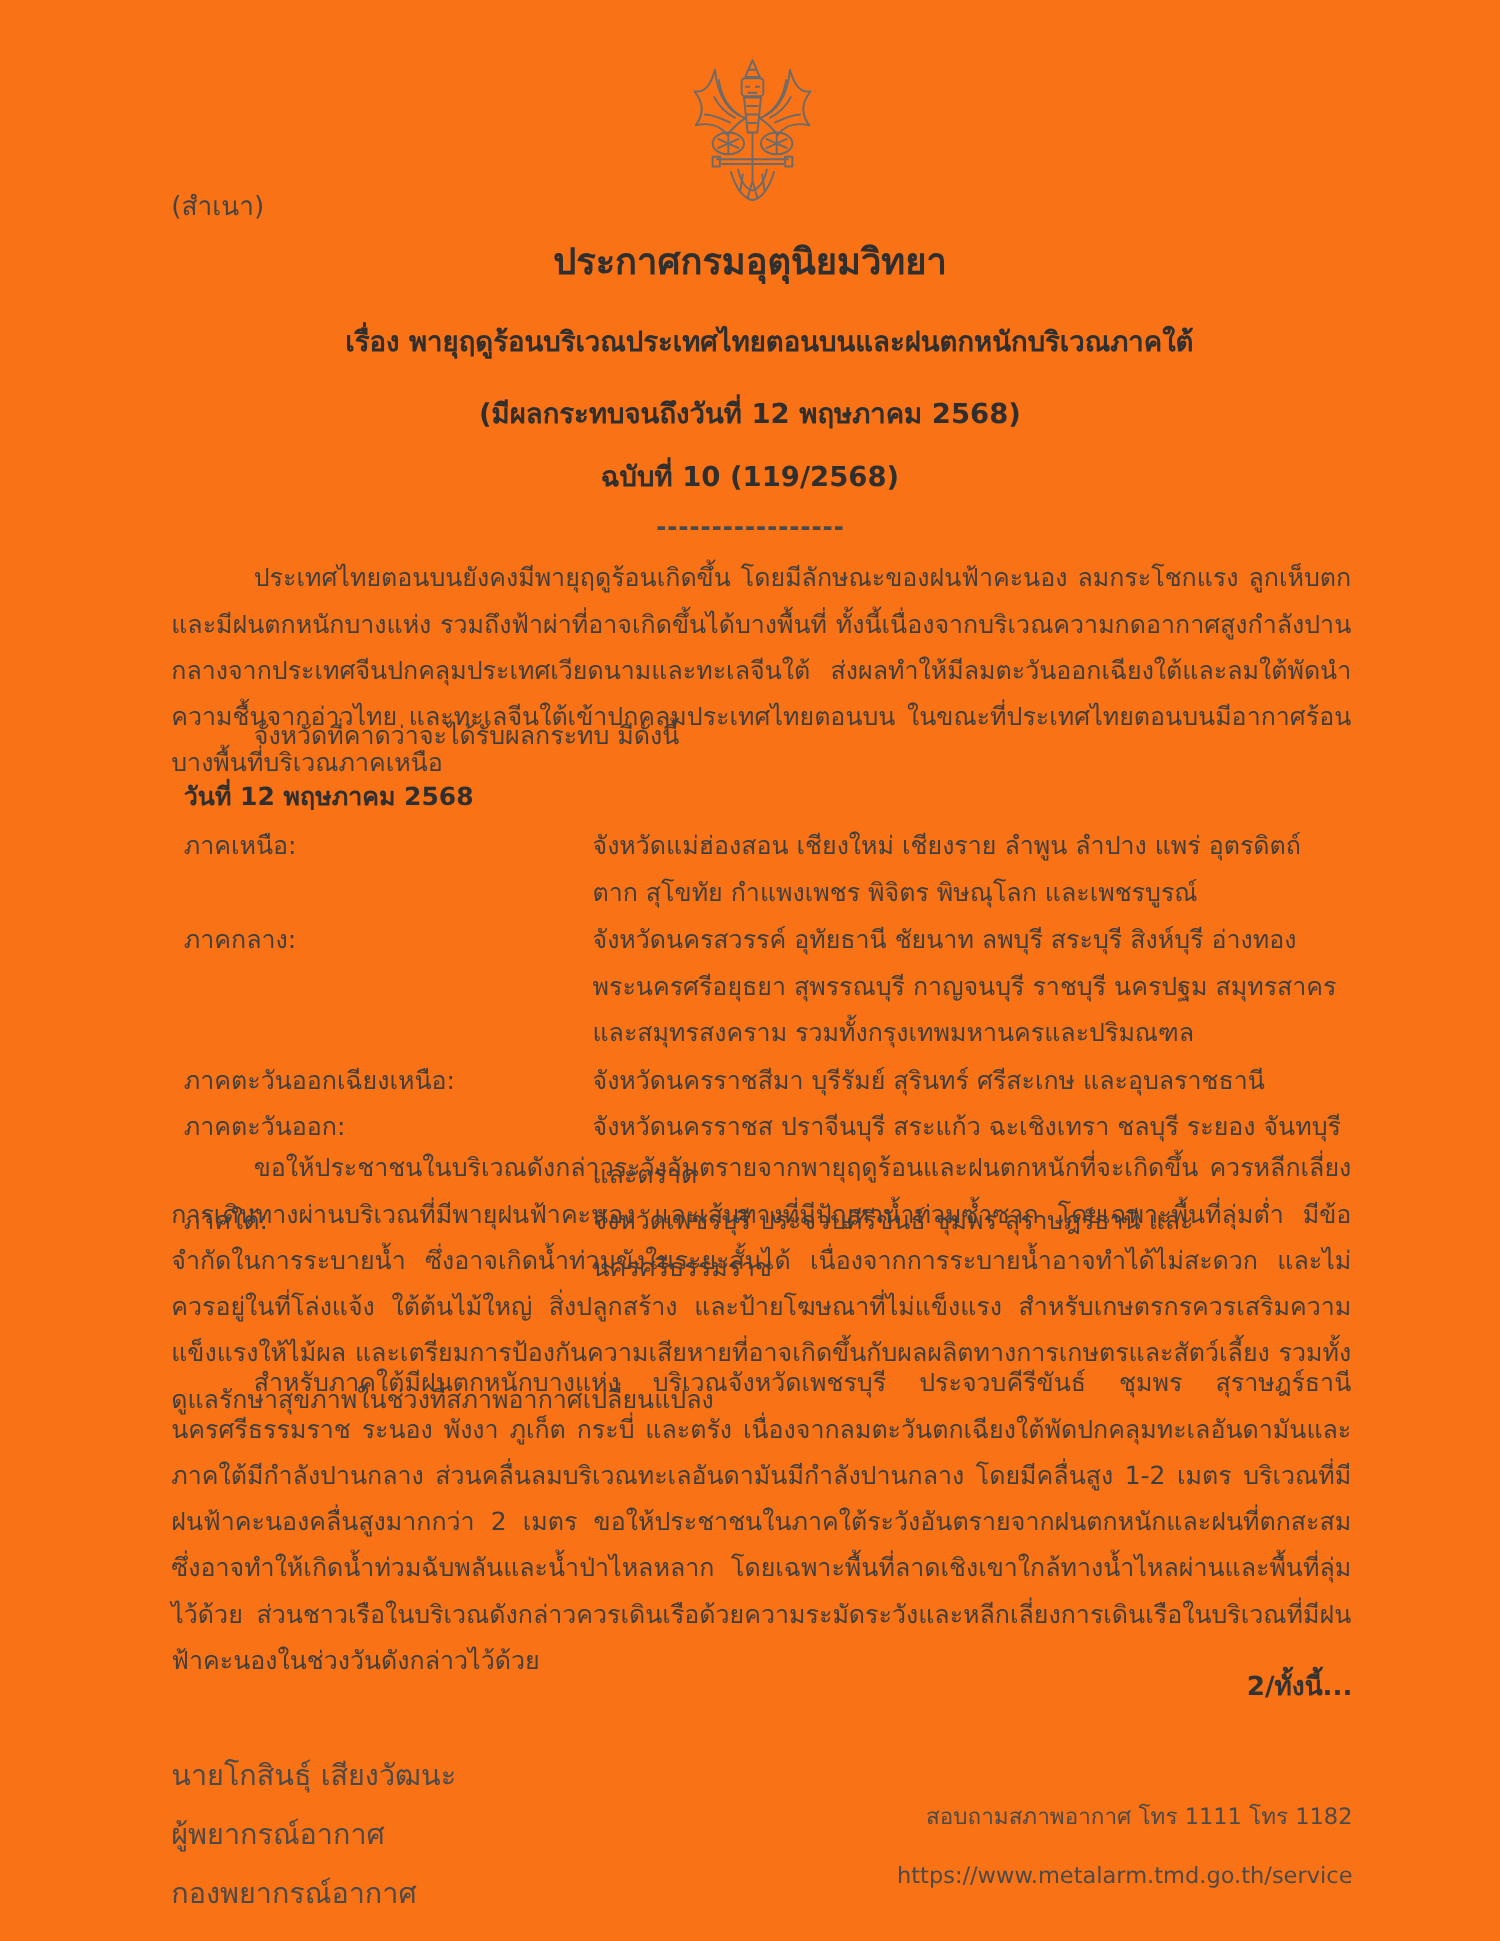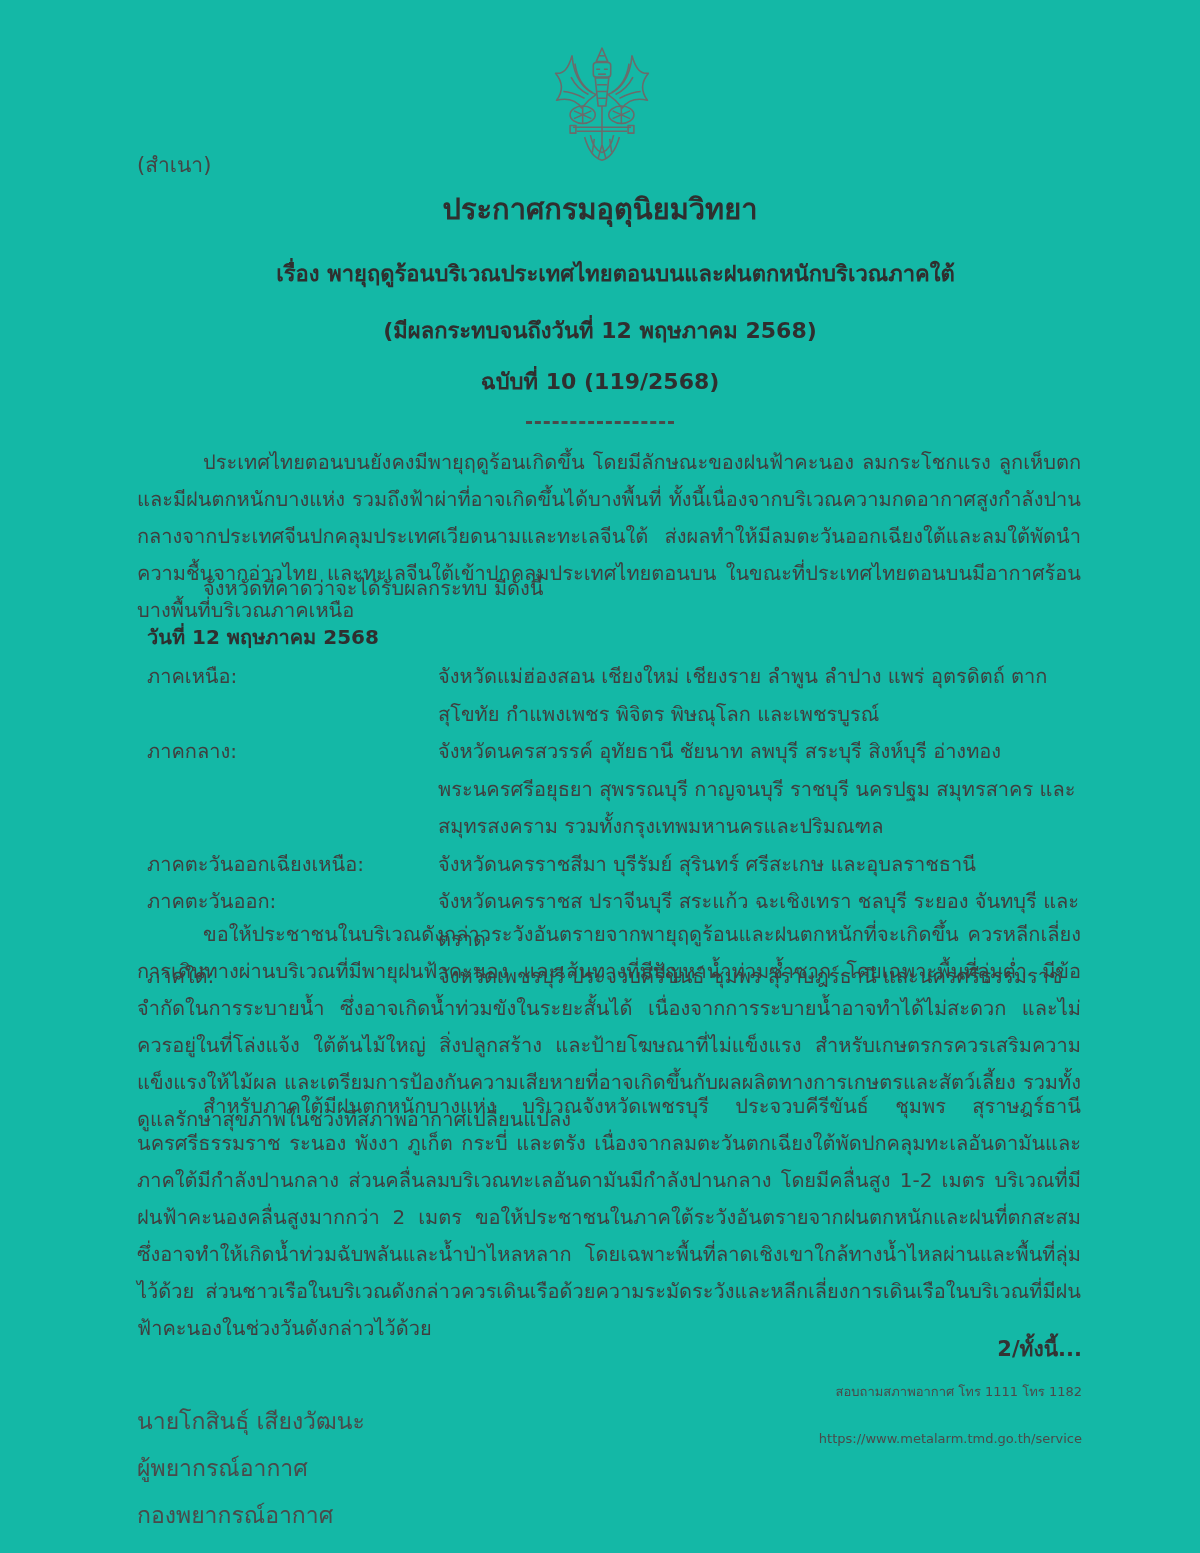--- a/index.html
+++ b/index.html
@@ -1,20 +1,20 @@
 <!DOCTYPE html>
 <html lang="th"><head>
 <meta charset="utf-8">
 <style>
   html, body { margin: 0; padding: 0; background: #ffffff; }
   .page {
     position: relative;
     width: 1200px;
     height: 1553px;
-    background: #14b8a6;
+    background: #f97316;
     font-family: "DejaVu Sans", "Liberation Sans", sans-serif;
     color: #3a3a3a;
     overflow: hidden;
   }
   .copy-label {
     position: absolute;
     left: 137px;
     top: 148px;
     font-size: 21px;
     color: #444444;
@@ -62,21 +62,21 @@
   }
   .region-table {
     position: absolute;
     left: 147px;
     top: 658px;
     width: 934px;
     font-size: 20px;
     line-height: 37.5px;
     color: #3f3f3f;
   }
-  .region-row { display: grid; grid-template-columns: 291px 1fr; }
+  .region-row { display: grid; grid-template-columns: 291px 1fr; gap: 36px; }
   .region-label { padding-right: 10px; }
   .para-3 { top: 896px; }
   .para-4 { top: 1068px; }
   .page-marker {
     position: absolute;
     right: 118px;
     top: 1332px;
     font-size: 21px;
     font-weight: bold;
     color: #333333;
@@ -85,22 +85,22 @@
     position: absolute;
     left: 137px;
     top: 1398px;
     font-size: 23px;
     line-height: 47px;
     color: #4a4a4a;
   }
   .footer-right {
     position: absolute;
     right: 118px;
-    top: 1368px;
-    font-size: 13px;
+    top: 1430px;
+    font-size: 18px;
     line-height: 47px;
     text-align: right;
     color: #4a4a4a;
   }
   .emblem svg { width: 100%; height: 100%; }
 </style>
 </head>
 <body>
 
 <div class="page">

